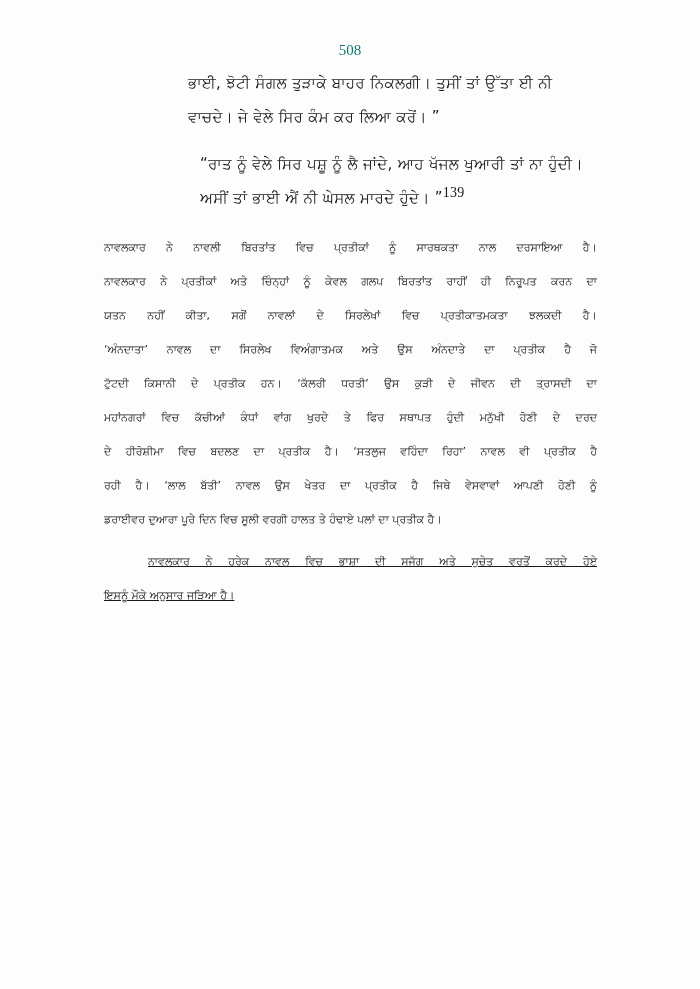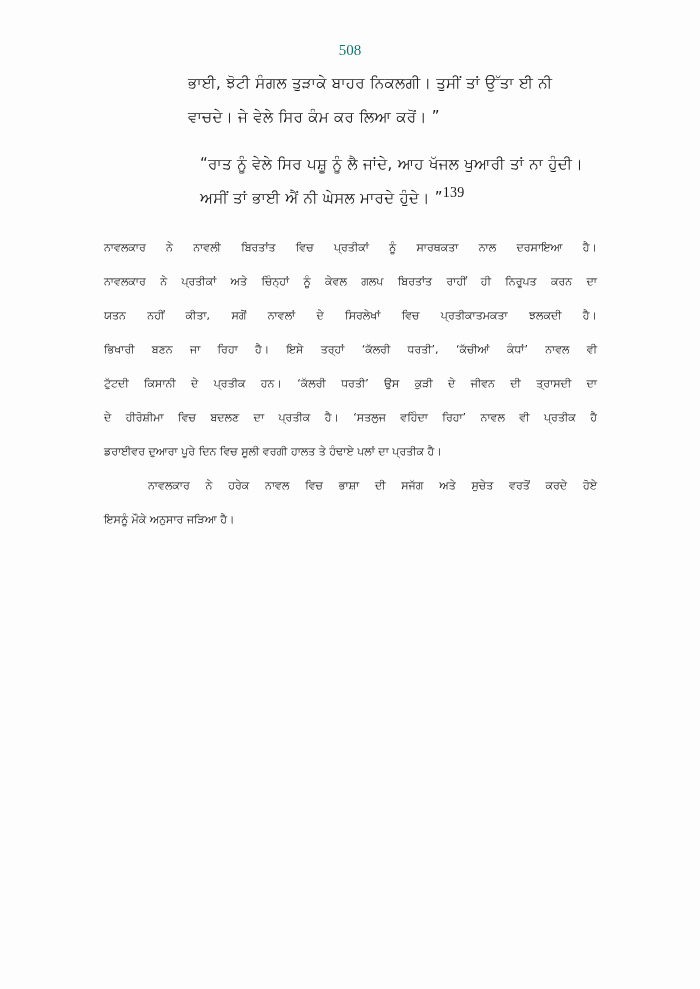--- a/index.html
+++ b/index.html
@@ -25,21 +25,21 @@
   }
   .body-text {
     position: absolute; left: 104px; width: 493px; top: 231px;
     font-size: 11px; line-height: 34px;
   }
   .line {
     display: block; white-space: nowrap; text-align: justify;
     text-align-last: justify; height: 34px;
   }
   .line.last { text-align-last: left; }
-  .para2 { margin-top: 0; }
+  .para2 { margin-top: 8px; text-decoration: underline; }
   .indent { padding-left: 44px; }
 </style>
 </head>
 <body>
 
 <div class="page-number">508</div>
 
 <div class="quote q1">
   <span class="quote-line">ਭਾਈ, ਝੋਟੀ ਸੰਗਲ ਤੁੜਾਕੇ ਬਾਹਰ ਨਿਕਲਗੀ। ਤੁਸੀਂ ਤਾਂ ਉੱਤਾ ਈ ਨੀ</span>
   <span class="quote-line">ਵਾਚਦੇ। ਜੇ ਵੇਲੇ ਸਿਰ ਕੰਮ ਕਰ ਲਿਆ ਕਰੋਂ। ”</span>
@@ -48,22 +48,24 @@
 <div class="quote q2">
   <span class="quote-line">“ਰਾਤ ਨੂੰ ਵੇਲੇ ਸਿਰ ਪਸ਼ੂ ਨੂੰ ਲੈ ਜਾਂਦੇ, ਆਹ ਖੱਜਲ ਖੁਆਰੀ ਤਾਂ ਨਾ ਹੁੰਦੀ।</span>
   <span class="quote-line"><span>ਅਸੀਂ ਤਾਂ ਭਾਈ ਐਂ ਨੀ ਘੇਸਲ ਮਾਰਦੇ ਹੁੰਦੇ। ”</span><sup class="fn">139</sup></span>
 </div>
 
 <div class="body-text">
   <div>
     <span class="line">ਨਾਵਲਕਾਰ ਨੇ ਨਾਵਲੀ ਬਿਰਤਾਂਤ ਵਿਚ ਪ੍ਰਤੀਕਾਂ ਨੂੰ ਸਾਰਥਕਤਾ ਨਾਲ ਦਰਸਾਇਆ ਹੈ।</span>
     <span class="line">ਨਾਵਲਕਾਰ ਨੇ ਪ੍ਰਤੀਕਾਂ ਅਤੇ ਚਿੰਨ੍ਹਾਂ ਨੂੰ ਕੇਵਲ ਗਲਪ ਬਿਰਤਾਂਤ ਰਾਹੀਂ ਹੀ ਨਿਰੂਪਤ ਕਰਨ ਦਾ</span>
     <span class="line">ਯਤਨ ਨਹੀਂ ਕੀਤਾ, ਸਗੋਂ ਨਾਵਲਾਂ ਦੇ ਸਿਰਲੇਖਾਂ ਵਿਚ ਪ੍ਰਤੀਕਾਤਮਕਤਾ ਝਲਕਦੀ ਹੈ।</span>
-    <span class="line">ਭਿਖਾਰੀ ਬਣਨ ਜਾ ਰਿਹਾ ਹੈ। ਇਸੇ ਤਰ੍ਹਾਂ ‘ਕੱਲਰੀ ਧਰਤੀ’, ‘ਕੱਚੀਆਂ ਕੰਧਾਂ’ ਨਾਵਲ ਵੀ</span>
+    <span class="line">‘ਅੰਨਦਾਤਾ’ ਨਾਵਲ ਦਾ ਸਿਰਲੇਖ ਵਿਅੰਗਾਤਮਕ ਅਤੇ ਉਸ ਅੰਨਦਾਤੇ ਦਾ ਪ੍ਰਤੀਕ ਹੈ ਜੋ</span>
     <span class="line">ਟੁੱਟਦੀ ਕਿਸਾਨੀ ਦੇ ਪ੍ਰਤੀਕ ਹਨ। ‘ਕੱਲਰੀ ਧਰਤੀ’ ਉਸ ਕੁੜੀ ਦੇ ਜੀਵਨ ਦੀ ਤ੍ਰਾਸਦੀ ਦਾ</span>
+    <span class="line">ਮਹਾਂਨਗਰਾਂ ਵਿਚ ਕੱਚੀਆਂ ਕੰਧਾਂ ਵਾਂਗ ਖੁਰਦੇ ਤੇ ਫਿਰ ਸਥਾਪਤ ਹੁੰਦੀ ਮਨੁੱਖੀ ਹੋਣੀ ਦੇ ਦਰਦ</span>
     <span class="line">ਦੇ ਹੀਰੋਸ਼ੀਮਾ ਵਿਚ ਬਦਲਣ ਦਾ ਪ੍ਰਤੀਕ ਹੈ। ‘ਸਤਲੁਜ ਵਹਿੰਦਾ ਰਿਹਾ’ ਨਾਵਲ ਵੀ ਪ੍ਰਤੀਕ ਹੈ</span>
+    <span class="line">ਰਹੀ ਹੈ। ‘ਲਾਲ ਬੱਤੀ’ ਨਾਵਲ ਉਸ ਖੇਤਰ ਦਾ ਪ੍ਰਤੀਕ ਹੈ ਜਿਥੇ ਵੇਸਵਾਵਾਂ ਆਪਣੀ ਹੋਣੀ ਨੂੰ</span>
     <span class="line last">ਡਰਾਈਵਰ ਦੁਆਰਾ ਪੂਰੇ ਦਿਨ ਵਿਚ ਸੂਲੀ ਵਰਗੀ ਹਾਲਤ ਤੇ ਹੰਢਾਏ ਪਲਾਂ ਦਾ ਪ੍ਰਤੀਕ ਹੈ।</span>
   </div>
   <div class="para2">
     <span class="line indent">ਨਾਵਲਕਾਰ ਨੇ ਹਰੇਕ ਨਾਵਲ ਵਿਚ ਭਾਸ਼ਾ ਦੀ ਸਜੱਗ ਅਤੇ ਸੁਚੇਤ ਵਰਤੋਂ ਕਰਦੇ ਹੋਏ</span>
     <span class="line last">ਇਸਨੂੰ ਮੌਕੇ ਅਨੁਸਾਰ ਜੜਿਆ ਹੈ।</span>
   </div>
 </div>
 
 </body></html>

